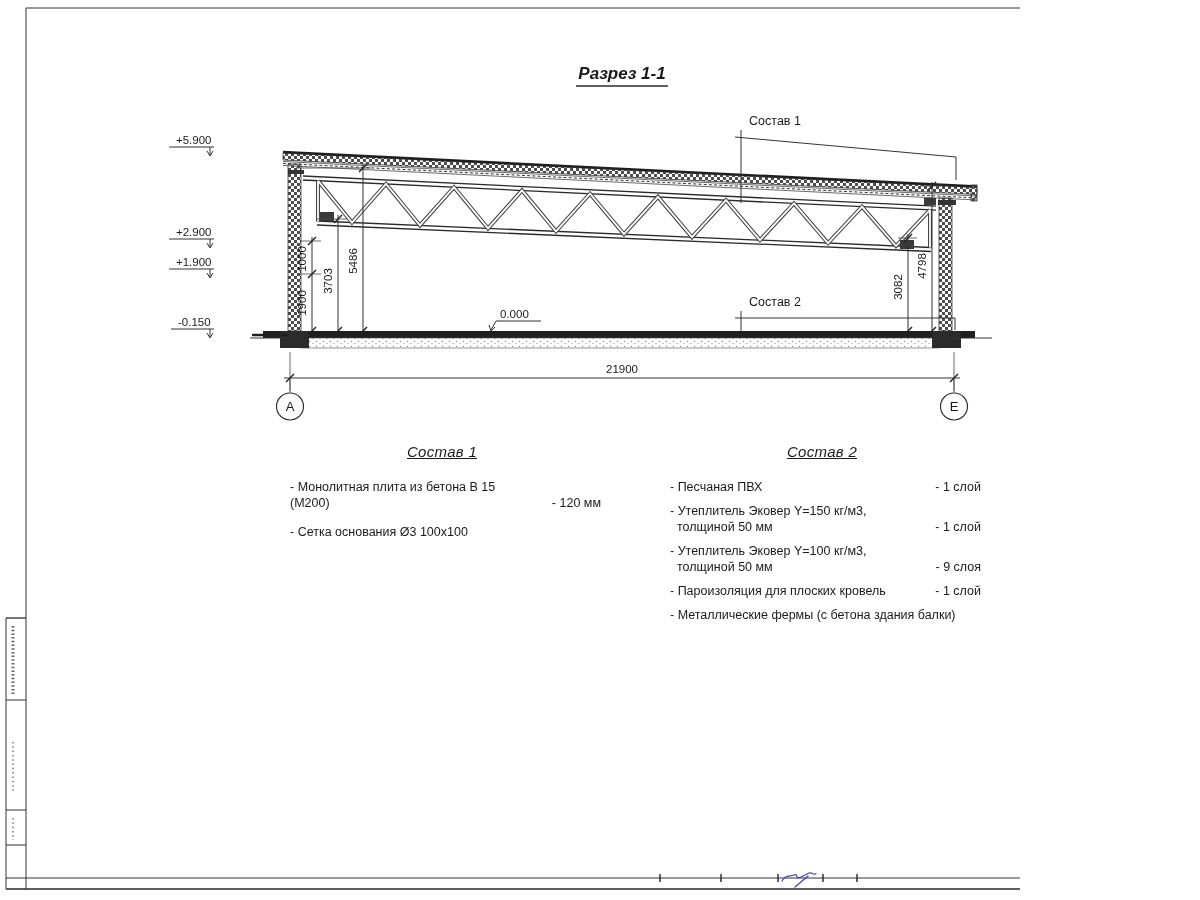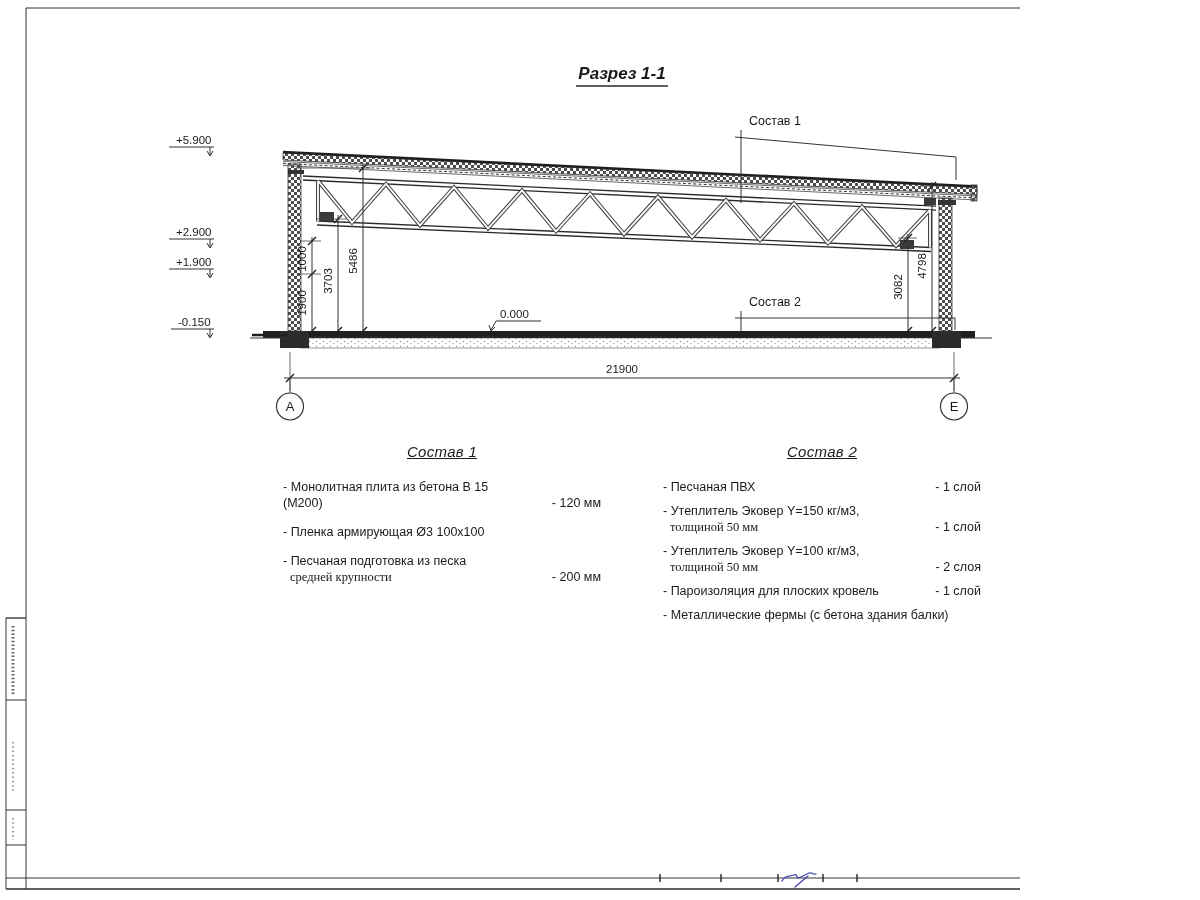--- a/index.html
+++ b/index.html
@@ -25,22 +25,22 @@
   .sig{stroke:#4646b4;stroke-width:1.3;fill:none;stroke-linecap:round;}
 
   
   .comp{position:absolute;width:318px;}
   .comp-head{text-align:center;font-style:italic;font-size:15px;letter-spacing:.3px;
              text-decoration:underline;margin-bottom:19px;color:#1c1c1c;}
   .comp-items{font-size:12.5px;}
   .row{display:flex;justify-content:space-between;align-items:flex-end;}
   .c1 .row{margin-bottom:13px;}
   .c2 .row{margin-bottom:8px;}
-  .nm span{display:block;line-height:16px;}
-  .nm .l2{padding-left:7px;font-family:Liberation Serif, serif;}
+  .nm span{display:block;line-height:16px;margin-left:7px;}
+  .nm .l2{padding-left:7px;}
   .nm .l2:empty{display:none;}
   .qty{white-space:nowrap;line-height:16px;padding-left:6px;margin-left:39px;}
   .qty:empty{display:none;}
 </style>
 </head>
 <body>
 
 <div class="page">
 
 <svg width="1200" height="900" viewBox="0 0 1200 900">
@@ -239,30 +239,23 @@
   <div class="comp-head">Состав 1</div>
   <div class="comp-items">
     <div class="row">
       <div class="nm">
             <span class="l1">- Монолитная плита из бетона В 15 (М200)</span>
           </div>
       <div class="qty">- 120 мм</div>
     </div>
     <div class="row">
       <div class="nm">
-            <span class="l1">- Пленка армирующая Ø3 100х100</span>
-          </div>
-
-    </div>
-    <div class="row">
-      <div class="nm">
-            <span class="l1">- Песчаная подготовка из песка</span>
-            <span class="l2">средней крупности</span>
-          </div>
-      <div class="qty">- 200 мм</div>
+            <span class="l1">- Сетка основания Ø3 100х100</span>
+          </div>
+
     </div>
   </div>
 </div>
 
 <div class="comp c2" style="left:663px;top:443px;">
   <div class="comp-head">Состав 2</div>
   <div class="comp-items">
     <div class="row">
       <div class="nm">
             <span class="l1">- Песчаная ПВХ</span>
@@ -274,21 +267,21 @@
             <span class="l1">- Утеплитель Эковер Y=150 кг/м3,</span>
             <span class="l2">толщиной 50 мм</span>
           </div>
       <div class="qty">- 1 слой</div>
     </div>
     <div class="row">
       <div class="nm">
             <span class="l1">- Утеплитель Эковер Y=100 кг/м3,</span>
             <span class="l2">толщиной 50 мм</span>
           </div>
-      <div class="qty">- 2 слоя</div>
+      <div class="qty">- 9 слоя</div>
     </div>
     <div class="row">
       <div class="nm">
             <span class="l1">- Пароизоляция для плоских кровель</span>
           </div>
       <div class="qty">- 1 слой</div>
     </div>
     <div class="row">
       <div class="nm">
             <span class="l1">- Металлические фермы (с бетона здания балки)</span>

